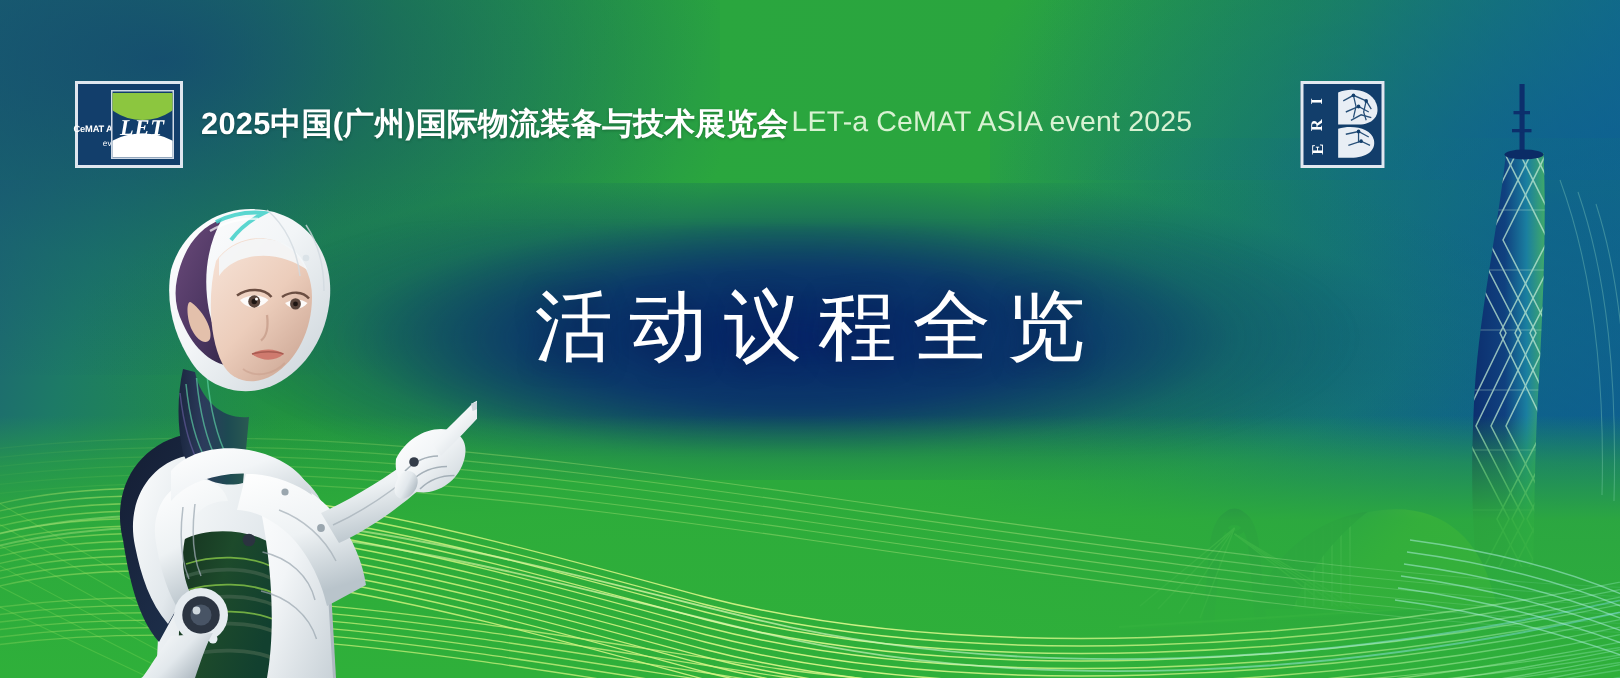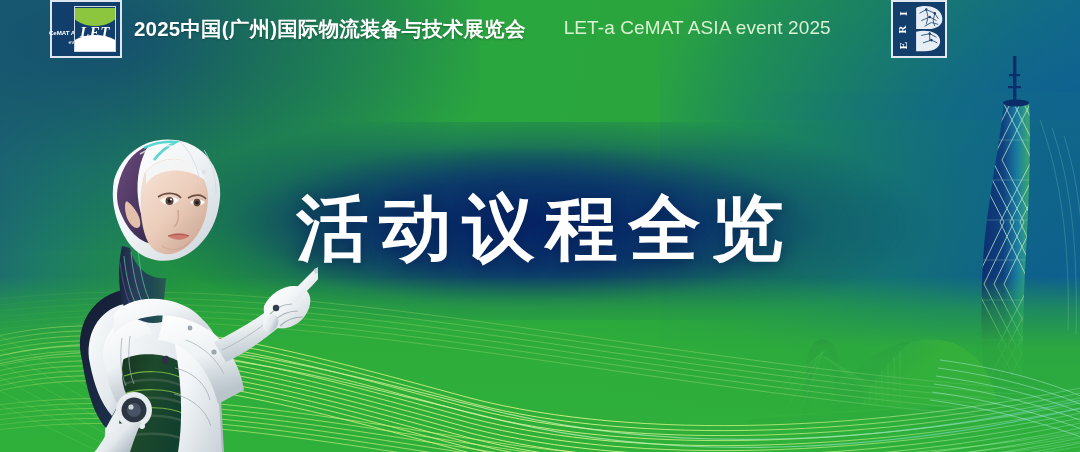--- a/index.html
+++ b/index.html
@@ -86,22 +86,22 @@
   .waves{position:absolute;inset:0;pointer-events:none;}
   .waves svg{position:absolute;inset:0;width:100%;height:100%;}
 
   
   .skyline{position:absolute;inset:0;pointer-events:none;}
   .skyline svg{position:absolute;inset:0;width:100%;height:100%;}
 
   
   .header{
     position:absolute;left:0;right:0;top:0;height:112px;
-    display:flex;align-items:flex-start;
-    padding-left:50px;gap:0;
+    display:flex;align-items:flex-end;
+    padding-left:50px;gap:12px;
     z-index:30;
   }
   .logo-block{display:flex;align-items:center;gap:12px;}
   .logo-block.second{margin-left:60px;}
 
   
   .let-mark{
     width:72px;height:58px;flex:none;
     background:#123e6b;
     border:2px solid #dfe6ef;
@@ -165,35 +165,35 @@
   .ire-head{position:absolute;right:0px;top:2px;bottom:2px;left:18px;}
 
   .logo-text{display:flex;flex-direction:row;justify-content:center;gap:2px;}
   .logo-cn{
     color:#ffffff;font-size:20.5px;font-weight:bold;
     letter-spacing:.2px;line-height:1.15;white-space:nowrap;
     text-shadow:0 1px 2px rgba(0,40,20,.35);
   }
   .logo-en{
     color:#d9f2d2;font-size:19px;font-weight:normal;
-    letter-spacing:.1px;line-height:1.15;white-space:nowrap;margin-left:36px;
+    letter-spacing:.1px;line-height:1.15;white-space:nowrap;
   }
 
   
   .title{
     position:absolute;left:0;right:0;top:192px;
     text-align:center;
     z-index:25;
     pointer-events:none;
   }
   .title-inner{
     display:inline-block;
     color:#ffffff;
-    font-size:72px;
-    font-weight:bold;
+    font-size:52px;
+    font-weight:normal;
     letter-spacing:11px;
     line-height:1;
     padding-left:11px;
     text-shadow:0 2px 14px rgba(3,22,70,.55);
     font-family:"DejaVu Sans","Liberation Sans",sans-serif;
   }
 
   
   .robot{
     position:absolute;left:18px;top:128px;width:300px;height:324px;

